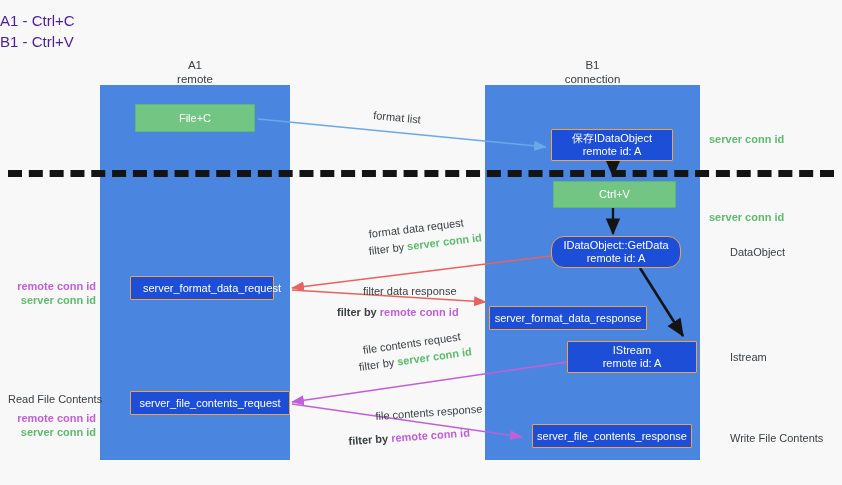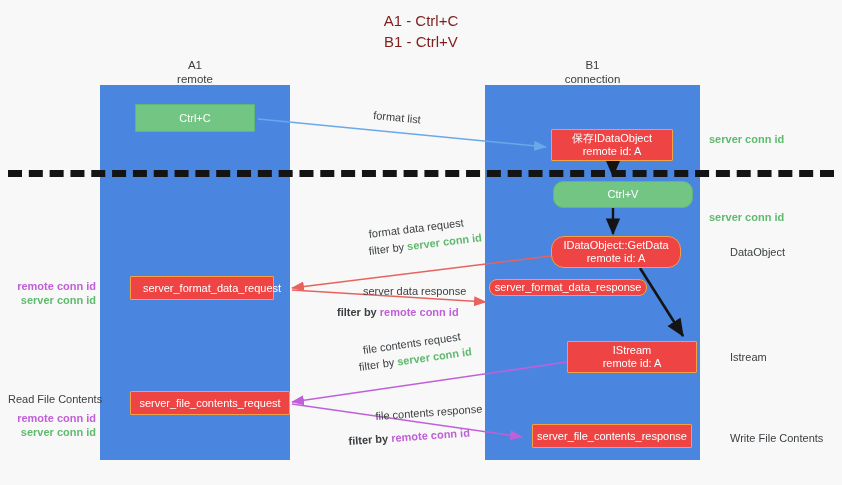--- a/index.html
+++ b/index.html
@@ -18,24 +18,24 @@
   #diagram-root {
     position: absolute;
     inset: 0;
     background: #f8f8f8;
   }
 
   
   #title-block {
     position: absolute;
     left: 0; right: 0; top: 10px;
-    text-align: center;
+    text-align: left;
     font-size: 15px;
     line-height: 21px;
-    color: #7f1d1d;
+    color: #4c1d95;
   }
 
   
   .lane-header {
     position: absolute;
     text-align: center;
     font-size: 11.5px;
     line-height: 14px;
     color: #3c4043;
   }
@@ -58,21 +58,21 @@
     font-size: 11px;
     line-height: 13px;
     display: flex;
     flex-direction: column;
     align-items: center;
     justify-content: center;
     text-align: center;
     border-radius: 1px;
   }
   .node.green { background: #73c583; border: 1px solid #5fb873; }
-  .node.orange { background: #ef4444; border: 1px solid #f5a142; }
+  .node.orange { background: #1d4ed8; border: 1px solid #f5a142; }
   .node .l2 { display: block; }
 
   
   #arrow-layer {
     position: absolute;
     left: 0; top: 0;
     width: 842px; height: 485px;
     pointer-events: none;
   }
 
@@ -154,42 +154,42 @@
     <path d="M292,290 L486,302" stroke="#e8635f" stroke-width="1.6" fill="none" marker-end="url(#ah-red)"></path>
 
     <path d="M567,362 L292,402" stroke="#c060d8" stroke-width="1.6" fill="none" marker-end="url(#ah-purple)"></path>
 
     <path d="M292,404 L522,437" stroke="#c060d8" stroke-width="1.6" fill="none" marker-end="url(#ah-purple)"></path>
   </svg>
 
   <div id="dashed-separator"></div>
 
   <div class="node green" style="left:135px; top:104px; width:120px; height:28px;">
-    <span>Ctrl+C</span>
+    <span>File+C</span>
   </div>
 
   <div class="node orange" style="left:551px; top:129px; width:122px; height:32px;">
     <span>保存IDataObject</span>
     <span class="l2">remote id: A</span>
   </div>
 
-  <div class="node green" style="left:553px; top:181px; width:140px; height:27px;border-radius:10px;">
+  <div class="node green" style="left:553px; top:181px; width:123px; height:27px;">
     <span>Ctrl+V</span>
   </div>
 
   <div class="node orange" style="left:551px; top:236px; width:130px; height:32px;border-radius:13px;">
     <span>IDataObject::GetData</span>
     <span class="l2">remote id: A</span>
   </div>
 
   <div class="node orange" style="left:130px; top:276px; width:144px; height:24px;padding-left:20px;">
     <span>server_format_data_request</span>
   </div>
 
-  <div class="node orange" style="left:489px; top:279px; width:158px; height:17px;border-radius:8px;">
+  <div class="node orange" style="left:489px; top:306px; width:158px; height:24px;">
     <span>server_format_data_response</span>
   </div>
 
   <div class="node orange" style="left:567px; top:341px; width:130px; height:32px;">
     <span>IStream</span>
     <span class="l2">remote id: A</span>
   </div>
 
   <div class="node orange" style="left:130px; top:391px; width:160px; height:24px;">
     <span>server_file_contents_request</span>
@@ -204,21 +204,21 @@
   </div>
 
   <div class="annot rot" style="left:368px; top:227px; transform:rotate(-7deg);">
     <span>format data request</span>
   </div>
   <div class="annot rot" style="left:368px; top:244px; transform:rotate(-7deg);">
     <span>filter by </span><span class="c-green">server conn id</span>
   </div>
 
   <div class="annot" style="left:363px; top:284px;">
-    <span>server data response</span>
+    <span>filter data response</span>
   </div>
   <div class="annot" style="left:337px; top:305px;">
     <span style="font-weight:bold;">filter by </span><span class="c-purple">remote conn id</span>
   </div>
 
   <div class="annot rot" style="left:362px; top:343px; transform:rotate(-8deg);">
     <span>file contents request</span>
   </div>
   <div class="annot rot" style="left:358px; top:360px; transform:rotate(-8deg);">
     <span>filter by </span><span class="c-green">server conn id</span>

